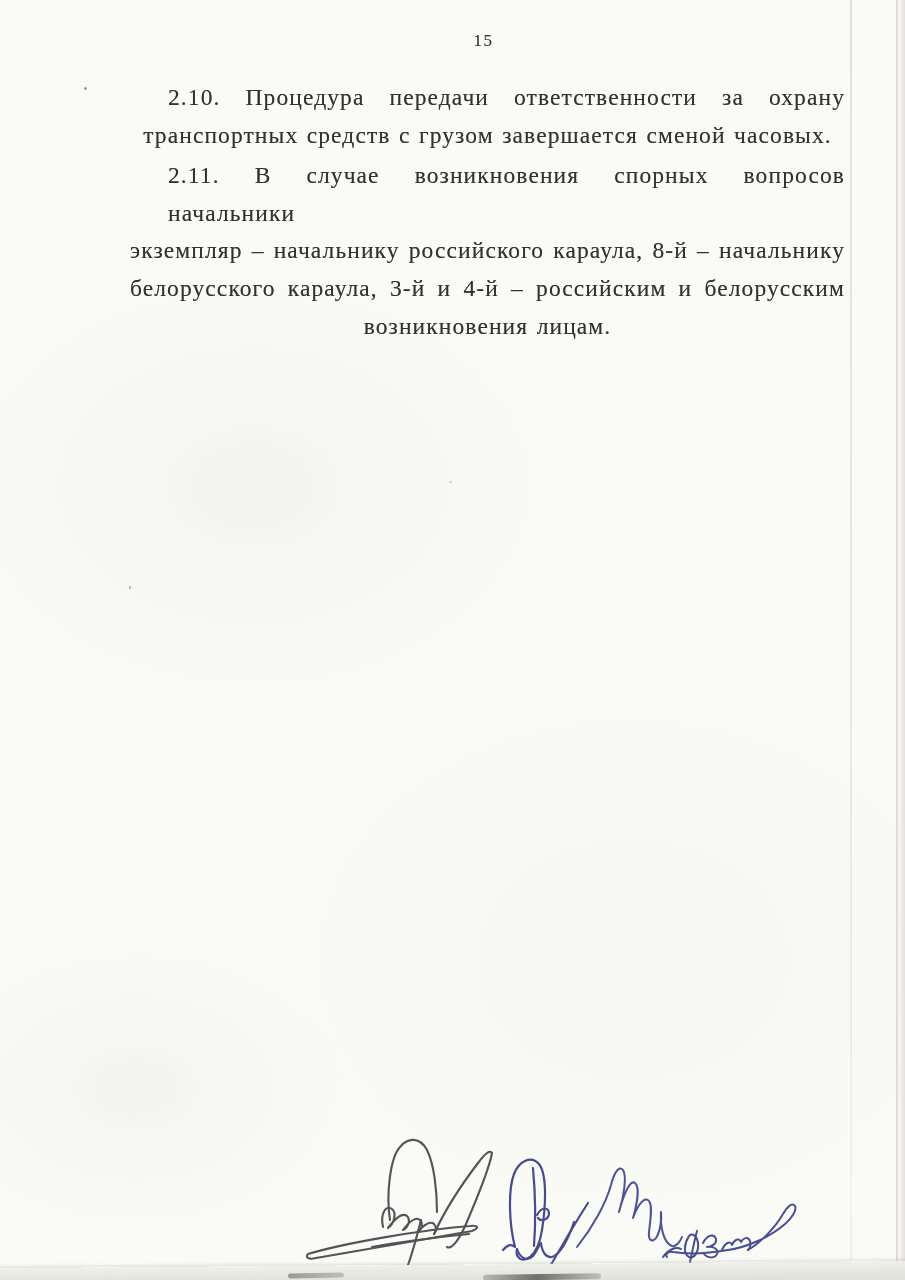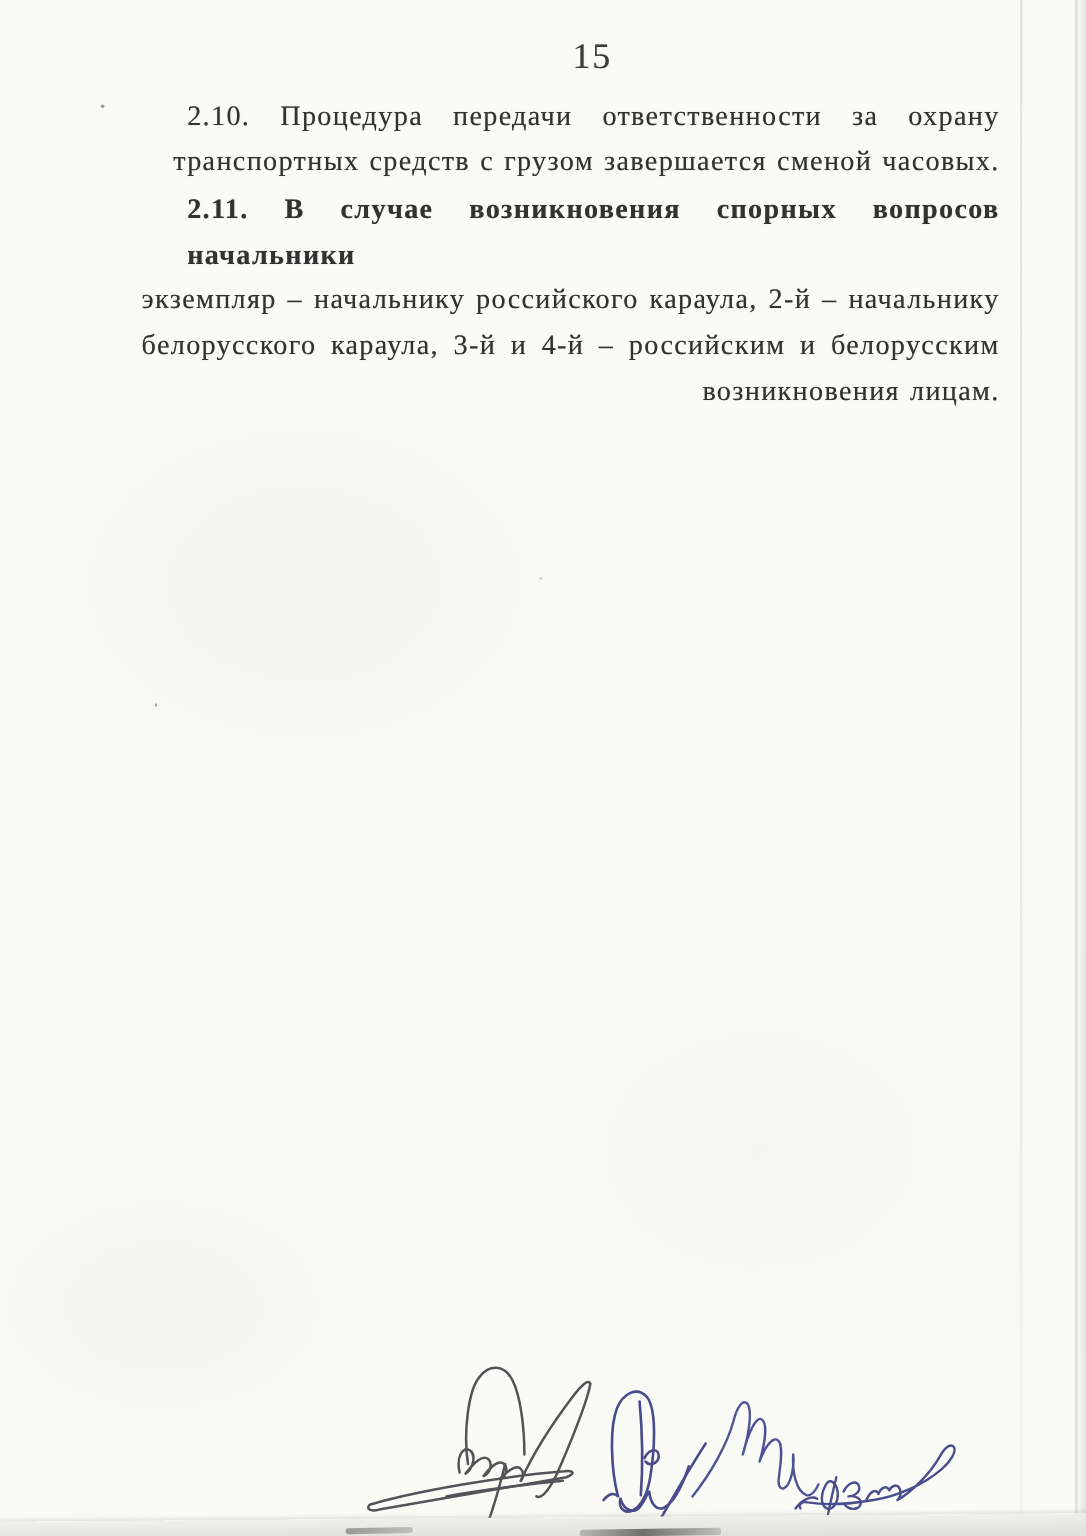--- a/index.html
+++ b/index.html
@@ -12,43 +12,43 @@
     position: relative;
     width: 905px; height: 1280px;
     background-color: #fafaf7;
     background-image:
       radial-gradient(ellipse 420px 300px at 28% 38%, rgba(235,235,229,0.45), rgba(235,235,229,0) 70%),
       radial-gradient(ellipse 500px 380px at 70% 75%, rgba(238,238,232,0.35), rgba(238,238,232,0) 70%),
       radial-gradient(ellipse 300px 200px at 15% 85%, rgba(233,233,227,0.4), rgba(233,233,227,0) 70%);
   }
   .page-number {
     position: absolute;
-    left: 136px; width: 715px; top: 31px;
+    left: 126px; width: 715px; top: 31px;
     text-align: center;
-    font-size: 30px;
+    font-size: 17px;
     letter-spacing: 1.5px;
     color: #3a3a3a;
     text-shadow: 0 0 0.6px rgba(58,58,58,0.55);
   }
   .text-block {
     position: absolute;
-    left: 118px; top: 79px;
+    left: 130px; top: 79px;
     width: 715px;
     font-size: 23.5px;
     line-height: 37.6px;
     letter-spacing: 1.1px;
     word-spacing: 1.5px;
     color: #323232;
     text-shadow: 0 0 0.6px rgba(48,48,48,0.5);
   }
   .line { white-space: normal; }
   .line.justify { text-align: justify; text-align-last: justify; }
-  .line.plain { text-align: right; }
+  .line.plain { text-align: center; }
   .line.indent { padding-left: 38px; }
-  .line.para-gap { margin-top: 3px; font-weight: bold; }
+  .line.para-gap { margin-top: 3px; }
   .signatures {
     position: absolute; left: 0; top: 0;
     width: 905px; height: 1280px;
     pointer-events: none;
   }
   .signatures path { fill: none; stroke-linecap: round; stroke-linejoin: round; }
   .scan-vline-a {
     position: absolute; left: 850px; top: 0; width: 2px; height: 1280px;
     background: linear-gradient(180deg, rgba(188,186,178,0.38) 0%, rgba(188,186,178,0.30) 40%, rgba(188,186,178,0.14) 100%);
   }
@@ -88,21 +88,21 @@
 <body>
 
 <div class="page">
 
   <div class="page-number">15</div>
 
   <div class="text-block">
     <div class="line justify indent">2.10. Процедура передачи ответственности за охрану</div>
     <div class="line plain">транспортных средств с грузом завершается сменой часовых.</div>
     <div class="line justify indent para-gap">2.11. В случае возникновения спорных вопросов начальники</div>
-    <div class="line justify">экземпляр – начальнику российского караула, 2-й – начальнику</div>
+    <div class="line justify">экземпляр – начальнику российского караула, 8-й – начальнику</div>
     <div class="line justify">белорусского караула, 3-й и 4-й – российским и белорусским</div>
     <div class="line plain">возникновения лицам.</div>
   </div>
 
   <svg class="signatures" viewBox="0 0 905 1280" xmlns="http://www.w3.org/2000/svg">
 
     <g stroke-width="2.1" opacity="0.92" stroke="#45454b">
       <path d="M 390 1220 C 386 1195, 390 1158, 400 1147 C 408 1137, 420 1137, 427 1150 C 434 1164, 437 1190, 437 1212"></path>
       <path d="M 383 1227 C 380 1214, 386 1204, 392 1209 C 397 1213, 394 1224, 388 1228 C 395 1219, 402 1212, 407 1216 C 411 1220, 408 1228, 403 1230 C 409 1222, 416 1216, 420 1220 C 424 1224, 421 1231, 417 1232 C 423 1226, 430 1220, 434 1224 C 437 1227, 436 1232, 434 1234"></path>
       <path d="M 434 1234 C 444 1212, 462 1184, 478 1163 C 484 1155, 490 1149, 492 1153 C 490 1165, 478 1196, 466 1224 C 460 1238, 452 1250, 447 1247"></path>

